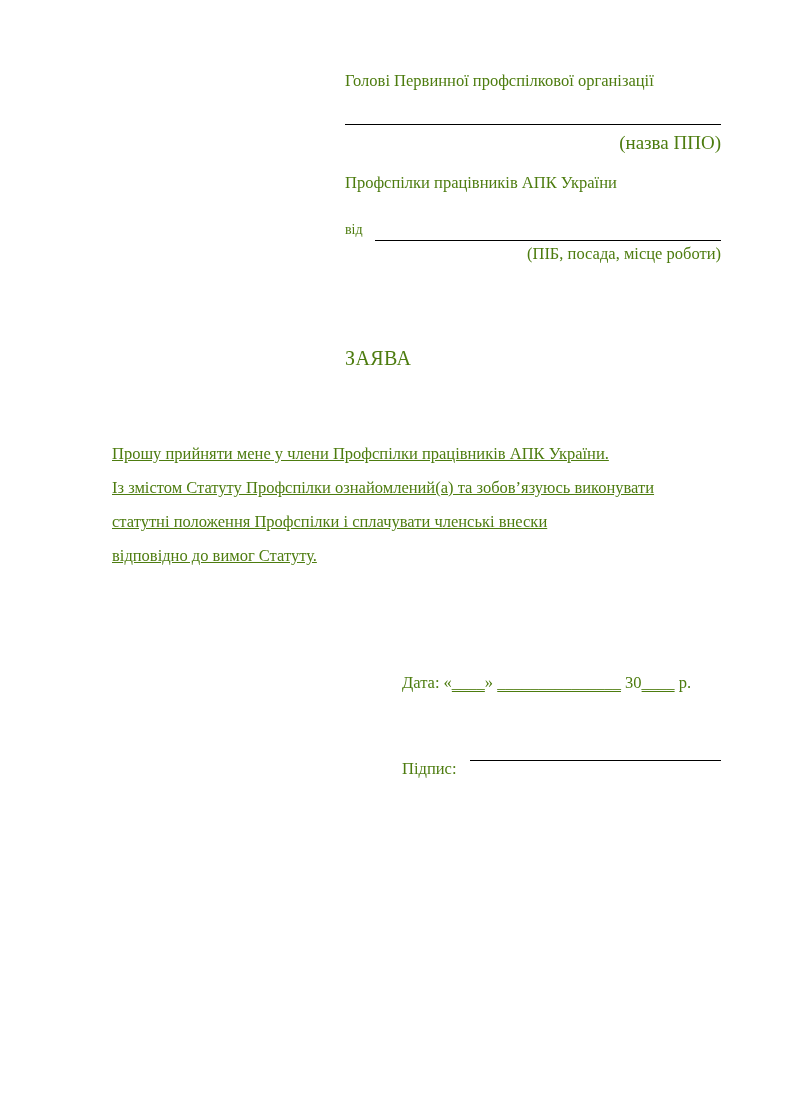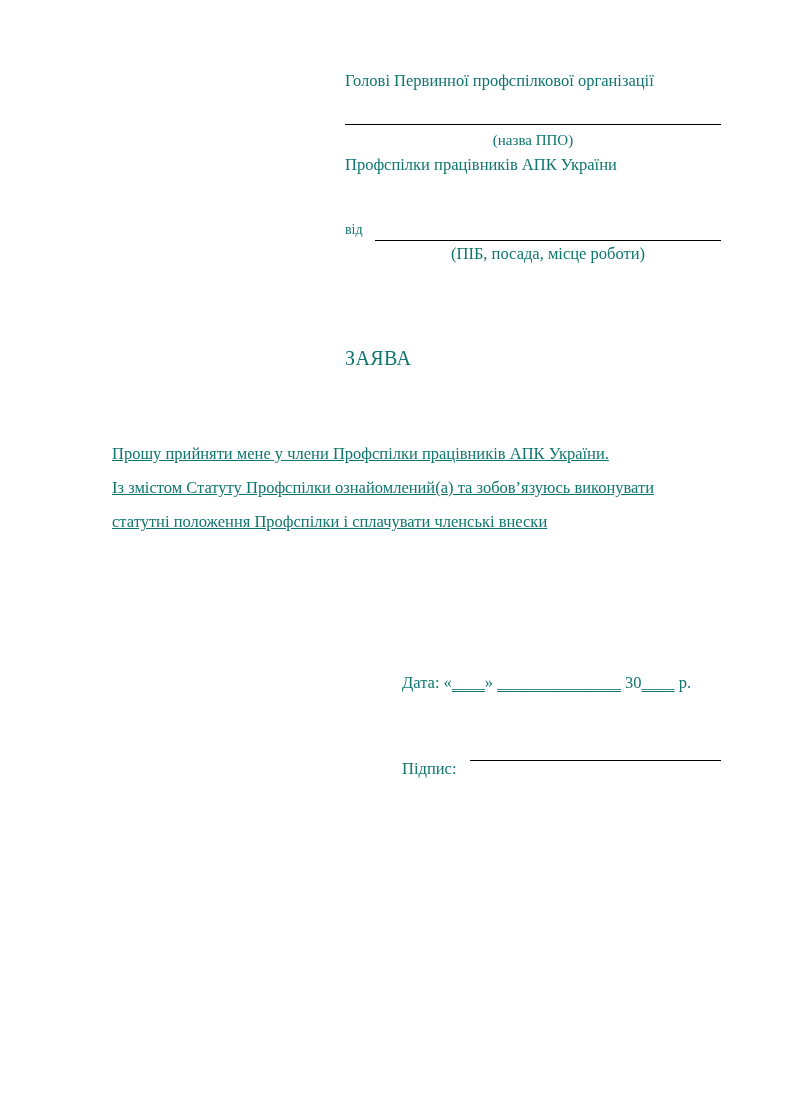--- a/index.html
+++ b/index.html
@@ -6,21 +6,21 @@
   html, body {
     margin: 0;
     padding: 0;
     background: #ffffff;
   }
   .page {
     position: relative;
     width: 787px;
     height: 920px;
     background: #ffffff;
-    color: #0f766e;
+    color: #4d7c0f;
     font-family: "Liberation Serif", "DejaVu Serif", serif;
     font-size: 16px;
     line-height: 1;
     overflow: hidden;
   }
 
   
   .abs {
     position: absolute;
     white-space: nowrap;
@@ -37,27 +37,27 @@
     left: 345px;
     top: 124px;
     width: 376px;
     height: 1px;
     background: #000000;
   }
   .caption-ppo {
     left: 345px;
     top: 133px;
     width: 376px;
-    text-align: center;
+    text-align: right;
     white-space: nowrap;
-    font-size: 15px;
+    font-size: 19px;
   }
   .addressee-line-2 {
     left: 345px;
-    top: 157px;
+    top: 175px;
     font-size: 16.5px;
   }
 
   
   .from-label {
     left: 345px;
     top: 223px;
     font-size: 14px;
   }
   .rule-from {
@@ -65,21 +65,21 @@
     left: 375px;
     top: 240px;
     width: 346px;
     height: 1px;
     background: #000000;
   }
   .caption-from {
     left: 375px;
     top: 246px;
     width: 346px;
-    text-align: center;
+    text-align: right;
     white-space: nowrap;
     font-size: 16.5px;
   }
 
   
   .doc-title {
     left: 345px;
     top: 348px;
     font-size: 20px;
     letter-spacing: 0.4px;
@@ -146,20 +146,21 @@
   <div class="rule-from"></div>
 
   <div class="abs caption-from">(ПІБ, посада, місце роботи)</div>
 
   <div class="abs doc-title">ЗАЯВА</div>
 
   <div class="body-text">
     <span class="body-line">Прошу прийняти мене у члени Профспілки працівників АПК України.</span>
     <span class="body-line">Із змістом Статуту Профспілки ознайомлений(а) та зобов’язуюсь виконувати</span>
     <span class="body-line">статутні положення Профспілки і сплачувати членські внески</span>
+    <span class="body-line">відповідно до вимог Статуту.</span>
   </div>
 
   <div class="abs date-line">
     <span>Дата:</span>
     <span>«</span><span class="u">____</span><span>»</span>
     <span class="u">_______________</span>
     <span>30</span><span class="u">____</span>
     <span>р.</span>
   </div>
 

